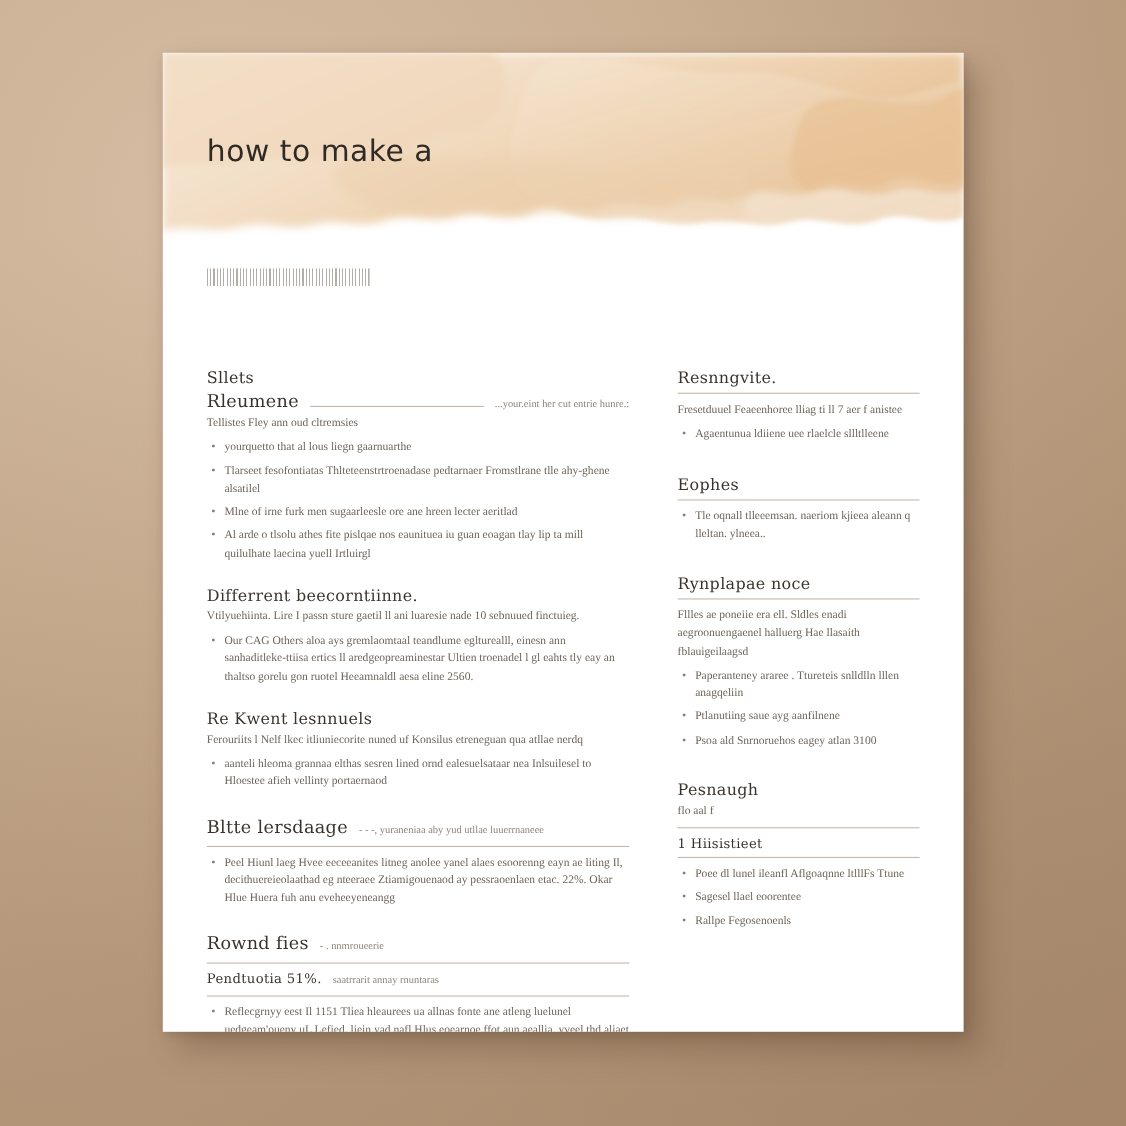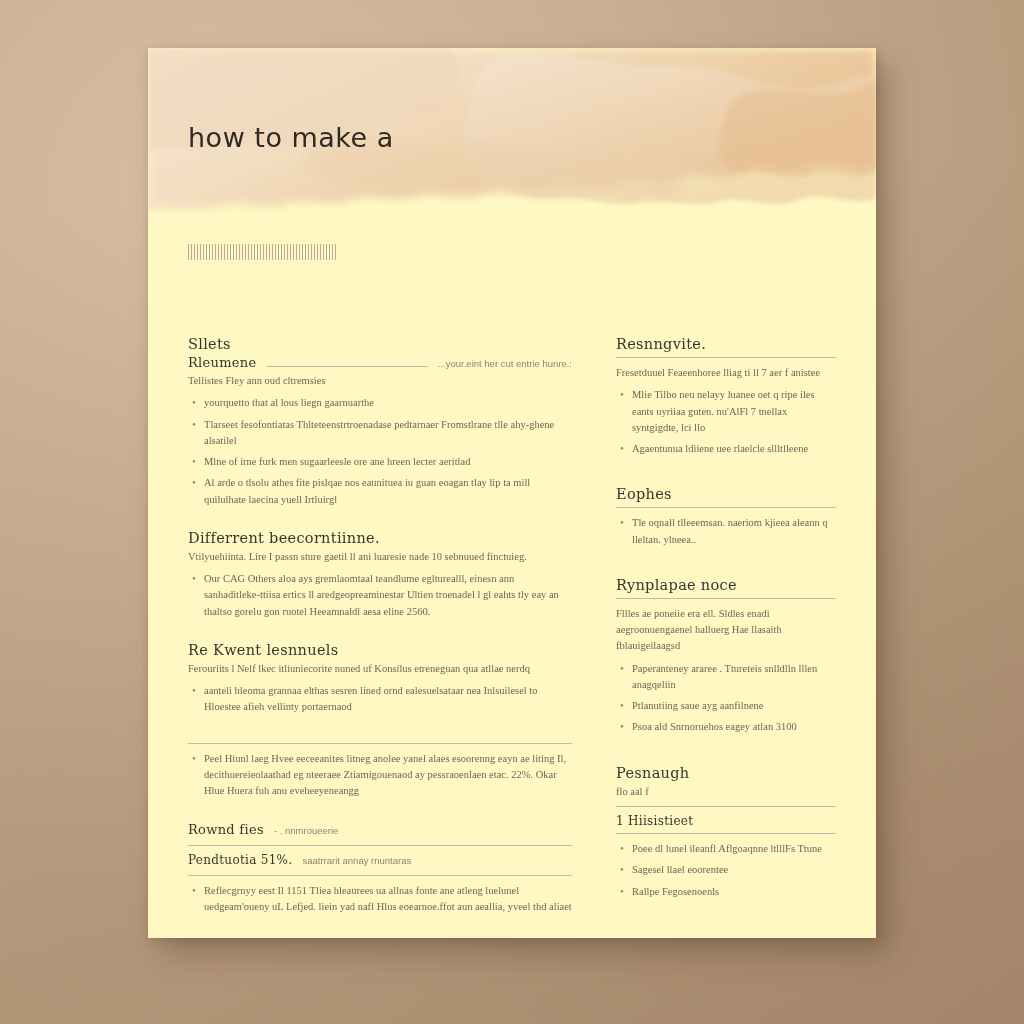--- a/index.html
+++ b/index.html
@@ -30,21 +30,21 @@
       radial-gradient(ellipse at 12% 90%, rgba(150,120,92,0.25) 0%, rgba(150,120,92,0) 55%);
   }
 
   
   .sheet {
     position: absolute;
     left: 148px;
     top: 48px;
     width: 728px;
     height: 890px;
-    background: #fef9c3;
+    background: #ffffff;
     box-shadow:
       14px 16px 26px rgba(90,66,46,0.35),
       2px 3px 8px rgba(90,66,46,0.25);
     overflow: hidden;
   }
 
   
   .wash {
     position: absolute;
     left: 0; top: 0;
@@ -118,21 +118,21 @@
   .col-right { width: 220px; }
 
   .h2 {
     font-family: "DejaVu Serif", serif;
     font-size: 14.5px;
     color: #3a332c;
     margin: 0 0 3px 0;
     letter-spacing: .3px;
     filter: blur(.25px);
   }
-  .h2.sm { font-size: 13px; }
+  .h2.sm { font-size: 16px; }
   .h2.tiny { font-size: 12px; }
 
   .rule {
     height: 1px;
     background: #c3b8ab;
     margin: 5px 0 7px 0;
   }
 
   .p {
     font-family: "Liberation Serif", serif;
@@ -164,21 +164,21 @@
     top: -1px;
     color: #8a7f72;
     font-size: 11px;
     filter: none;
   }
 
   .blockgap { height: 13px; }
   .blockgap.lg { height: 20px; }
 
   .inline-note {
-    font-family: Liberation Sans, sans-serif;
+    font-family: Liberation Serif, serif;
     font-size: 9.5px;
     color: #8d8377;
     filter: blur(.5px);
   }
 
   .hdr-row {
     display: flex;
     align-items: baseline;
     gap: 10px;
   }
@@ -276,20 +276,24 @@
         <div class="h2">Re Kwent lesnnuels</div>
         <p class="p">Ferouriits l Nelf lkec itliuniecorite nuned uf Konsilus etreneguan qua atllae nerdq</p>
         <ul class="bl">
           <li>aanteli hleoma grannaa elthas sesren lined ornd ealesuelsataar nea Inlsuilesel to Hloestee afieh vellinty portaernaod</li>
         </ul>
       </div>
 
       <div class="blockgap"></div>
 
       <div>
+        <div class="hdr-row">
+          <div class="h2 sm">Bltte lersdaage</div>
+          <div class="inline-note">- - -, yuraneniaa aby yud utllae luuerrnaneee</div>
+        </div>
         <div class="rule"></div>
         <ul class="bl">
           <li>Peel Hiunl laeg Hvee eeceeanites litneg anolee yanel alaes esoorenng eayn ae liting Il, decithuereieolaathad eg nteeraee Ztiamigouenaod ay pessraoenlaen etac. 22%. Okar Hlue Huera fuh anu eveheeyeneangg</li>
         </ul>
       </div>
 
       <div class="blockgap"></div>
 
       <div>
         <div class="hdr-row">
@@ -309,21 +313,20 @@
 
     </div>
 
     <div class="col-right">
 
       <div>
         <div class="h2">Resnngvite.</div>
         <div class="rule"></div>
         <p class="p">Fresetduuel Feaeenhoree lliag ti ll 7 aer f anistee</p>
         <ul class="bl">
-          <li>Mlie Tilbo neu nelayy luanee oet q ripe iles eants uyriiaa guten. nu'AlFl 7 tnellax syntgigdte, lci llo</li>
           <li>Agaentunua ldiiene uee rlaelcle sllltlleene</li>
         </ul>
       </div>
 
       <div class="blockgap lg"></div>
 
       <div>
         <div class="h2">Eophes</div>
         <div class="rule"></div>
         <ul class="bl">

